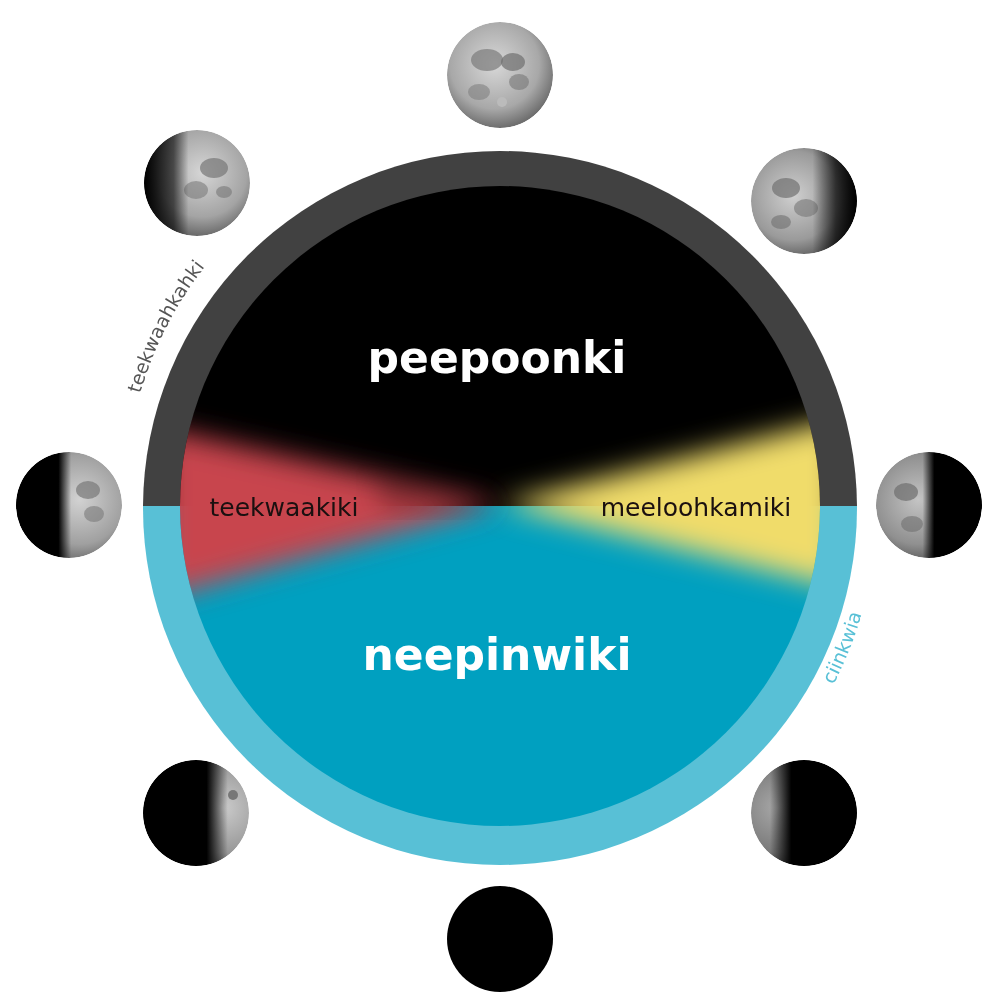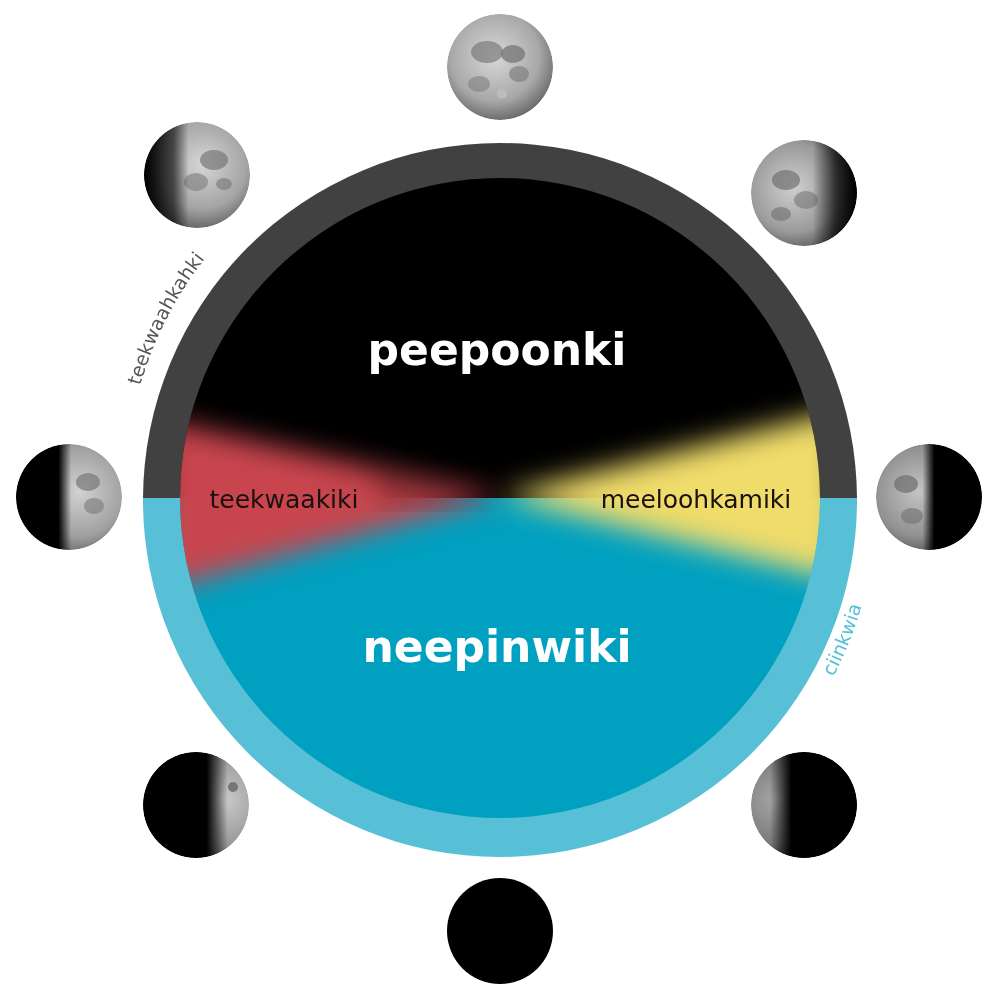--- a/index.html
+++ b/index.html
@@ -1,17 +1,17 @@
 <!DOCTYPE html>
 <html><head>
 <meta charset="utf-8">
 <style>
   html, body { margin: 0; padding: 0; background: #ffffff; }
   body { width: 1000px; height: 1000px; position: relative; overflow: hidden; font-family: "DejaVu Sans", sans-serif; }
-  .stage { position: absolute; left: 0; top: 0; width: 1000px; height: 879px; }
+  .stage { position: absolute; left: 0; top: 8px; width: 1000px; height: 879px; }
   svg { display: block; }
   .moon { position: absolute; width: 106px; height: 106px; border-radius: 50%; overflow: hidden; }
   .moon svg { width: 106px; height: 106px; }
   .label-main { font-family: "DejaVu Sans", sans-serif; font-weight: bold; fill: #ffffff; font-size: 44px; }
   .label-side { font-family: "DejaVu Sans", sans-serif; fill: #1a1010; font-size: 25px; }
   .arc-label { font-family: "DejaVu Sans", sans-serif; font-size: 19px; }
 </style>
 </head>
 <body>
 

